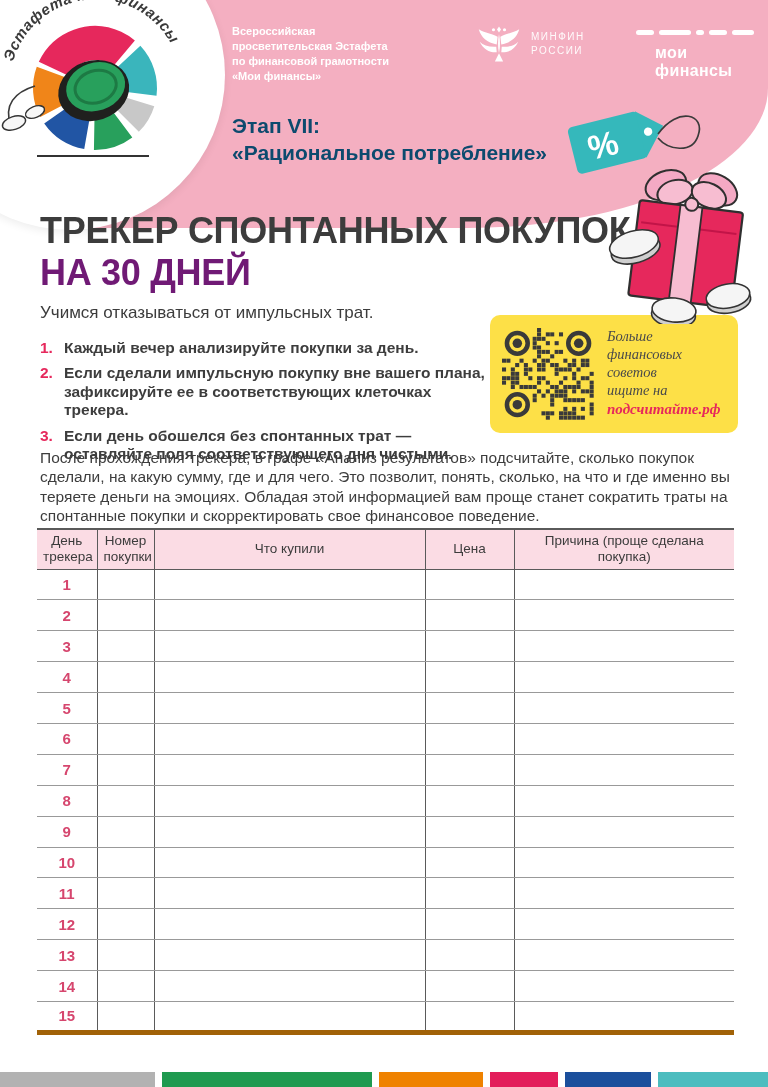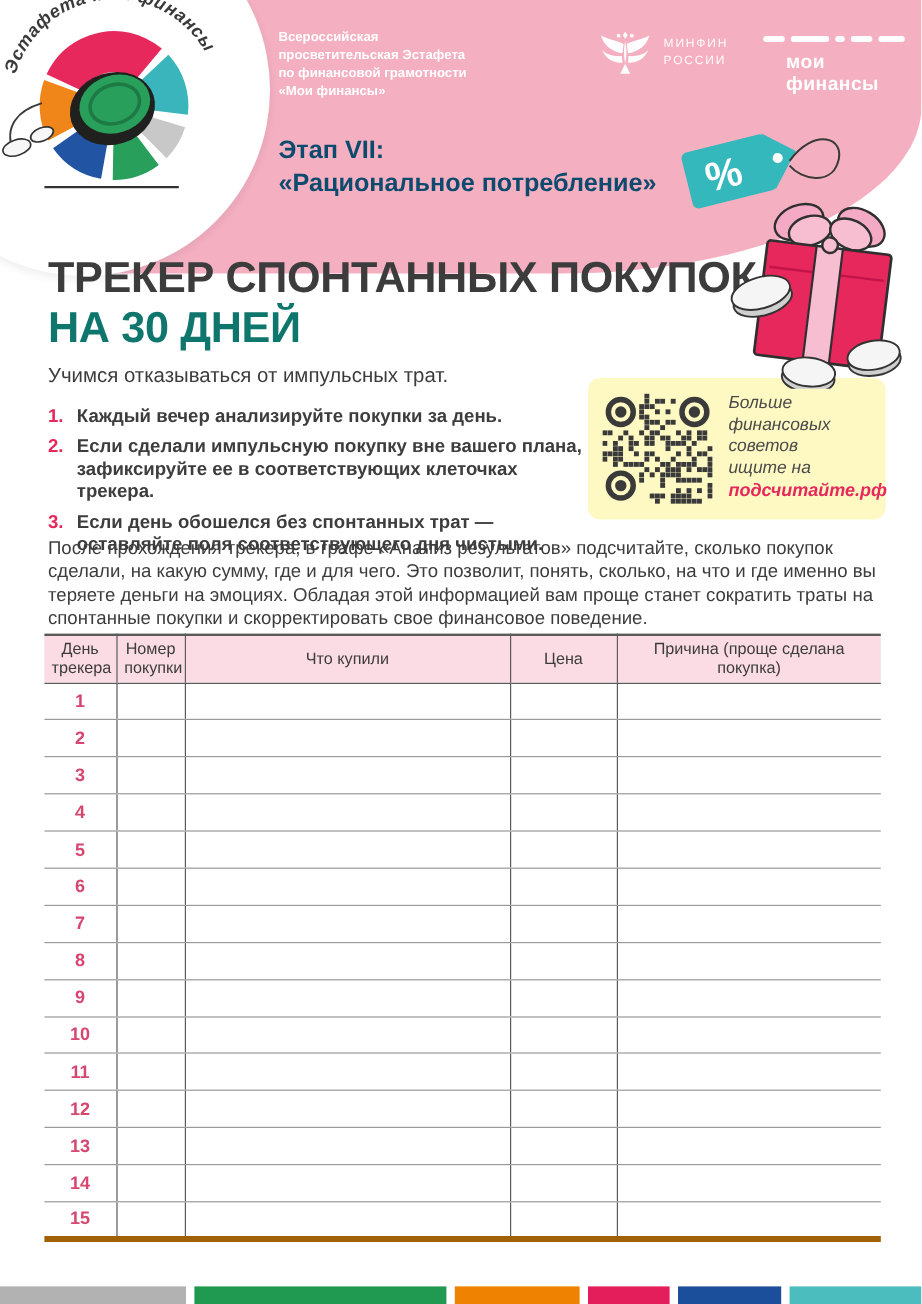--- a/index.html
+++ b/index.html
@@ -18,47 +18,47 @@
   .logo-circle {
     position:absolute; left:-85px; top:-80px; width:310px; height:310px;
     background:#ffffff; border-radius:50%; z-index:1;
     box-shadow:0 3px 8px rgba(0,0,0,.07);
   }
   .logo-circle svg { position:absolute; left:0; top:0; }
   .program-text { position:absolute; left:232px; top:24px; z-index:2;
     color:#ffffff; font-weight:bold; font-size:11px; line-height:1.35; }
   .stage { position:absolute; left:232px; top:112px; z-index:2;
     color:#0c4a6e; font-weight:bold; font-size:21px; line-height:1.3; }
-  .minfin { position:absolute; left:498px; top:22px; z-index:2;
+  .minfin { position:absolute; left:476px; top:22px; z-index:2;
     display:flex; align-items:center; gap:9px; }
   .minfin-label { color:#ffffff; font-size:10px; letter-spacing:1.5px;
     line-height:1.45; font-weight:normal; opacity:.95; }
   .mf-logo { position:absolute; left:636px; top:30px; z-index:2; width:120px; }
   .mf-dashes { display:flex; gap:5px; margin-bottom:9px; }
   .mf-dashes span { display:block; height:5px; border-radius:2.5px; background:#ffffff; }
   .mf-dashes span:nth-child(1){width:18px}.mf-dashes span:nth-child(2){width:32px}
   .mf-dashes span:nth-child(3){width:8px}.mf-dashes span:nth-child(4){width:18px}
   .mf-dashes span:nth-child(5){width:22px}
   .mf-name { color:#ffffff; font-weight:bold; font-size:16px; letter-spacing:.4px;margin-left:19px; }
   .price-tag { position:absolute; left:566px; top:104px; z-index:2; }
   .gift { position:absolute; left:606px; top:156px; z-index:2; }
   
   .title { position:absolute; left:40px; top:210px; z-index:1; }
   .title .t1 { display:block; font-size:36px; font-weight:bold; color:#3c3c3c;
     letter-spacing:-.3px; line-height:1.16; }
-  .title .t2 { display:block; font-size:36px; font-weight:bold; color:#0f766e;
+  .title .t2 { display:block; font-size:36px; font-weight:bold; color:#701a75;
     letter-spacing:-.3px; line-height:1.16; }
   .subtitle { position:absolute; left:40px; top:303px; font-size:17px; color:#3c3c3c; }
   
   .instructions { position:absolute; left:40px; top:339px; width:448px; list-style:none; }
   .instr { display:flex; margin-bottom:7px; font-size:15.5px; line-height:1.19;
     font-weight:bold; color:#3d3d3d; }
   .instr .num { flex:0 0 24px; color:#e6285c; }
   .qr-panel { position:absolute; left:490px; top:315px; width:248px; height:118px;
-    background:#fef9c3; border-radius:10px; padding:13px 12px; display:flex; gap:13px; }
+    background:#fde047; border-radius:10px; padding:13px 12px; display:flex; gap:13px;font-family:Liberation Serif, serif; }
   .qr-box { width:92px; height:92px; }
   .qr-text { font-style:italic; font-size:14.5px; line-height:1.24; color:#4a4a4a; }
   .qr-link { color:#e6285c; font-weight:bold; font-size:15px; }
   
   .paragraph { position:absolute; left:40px; top:448px; width:700px;
     font-size:15.5px; line-height:1.25; color:#3d3d3d; }
   
   .tracker { position:absolute; left:37px; top:528px; width:697px;
     border-collapse:collapse; table-layout:fixed;
     border-top:2px solid #5a5a5a; border-bottom:5px solid #a16207; }

